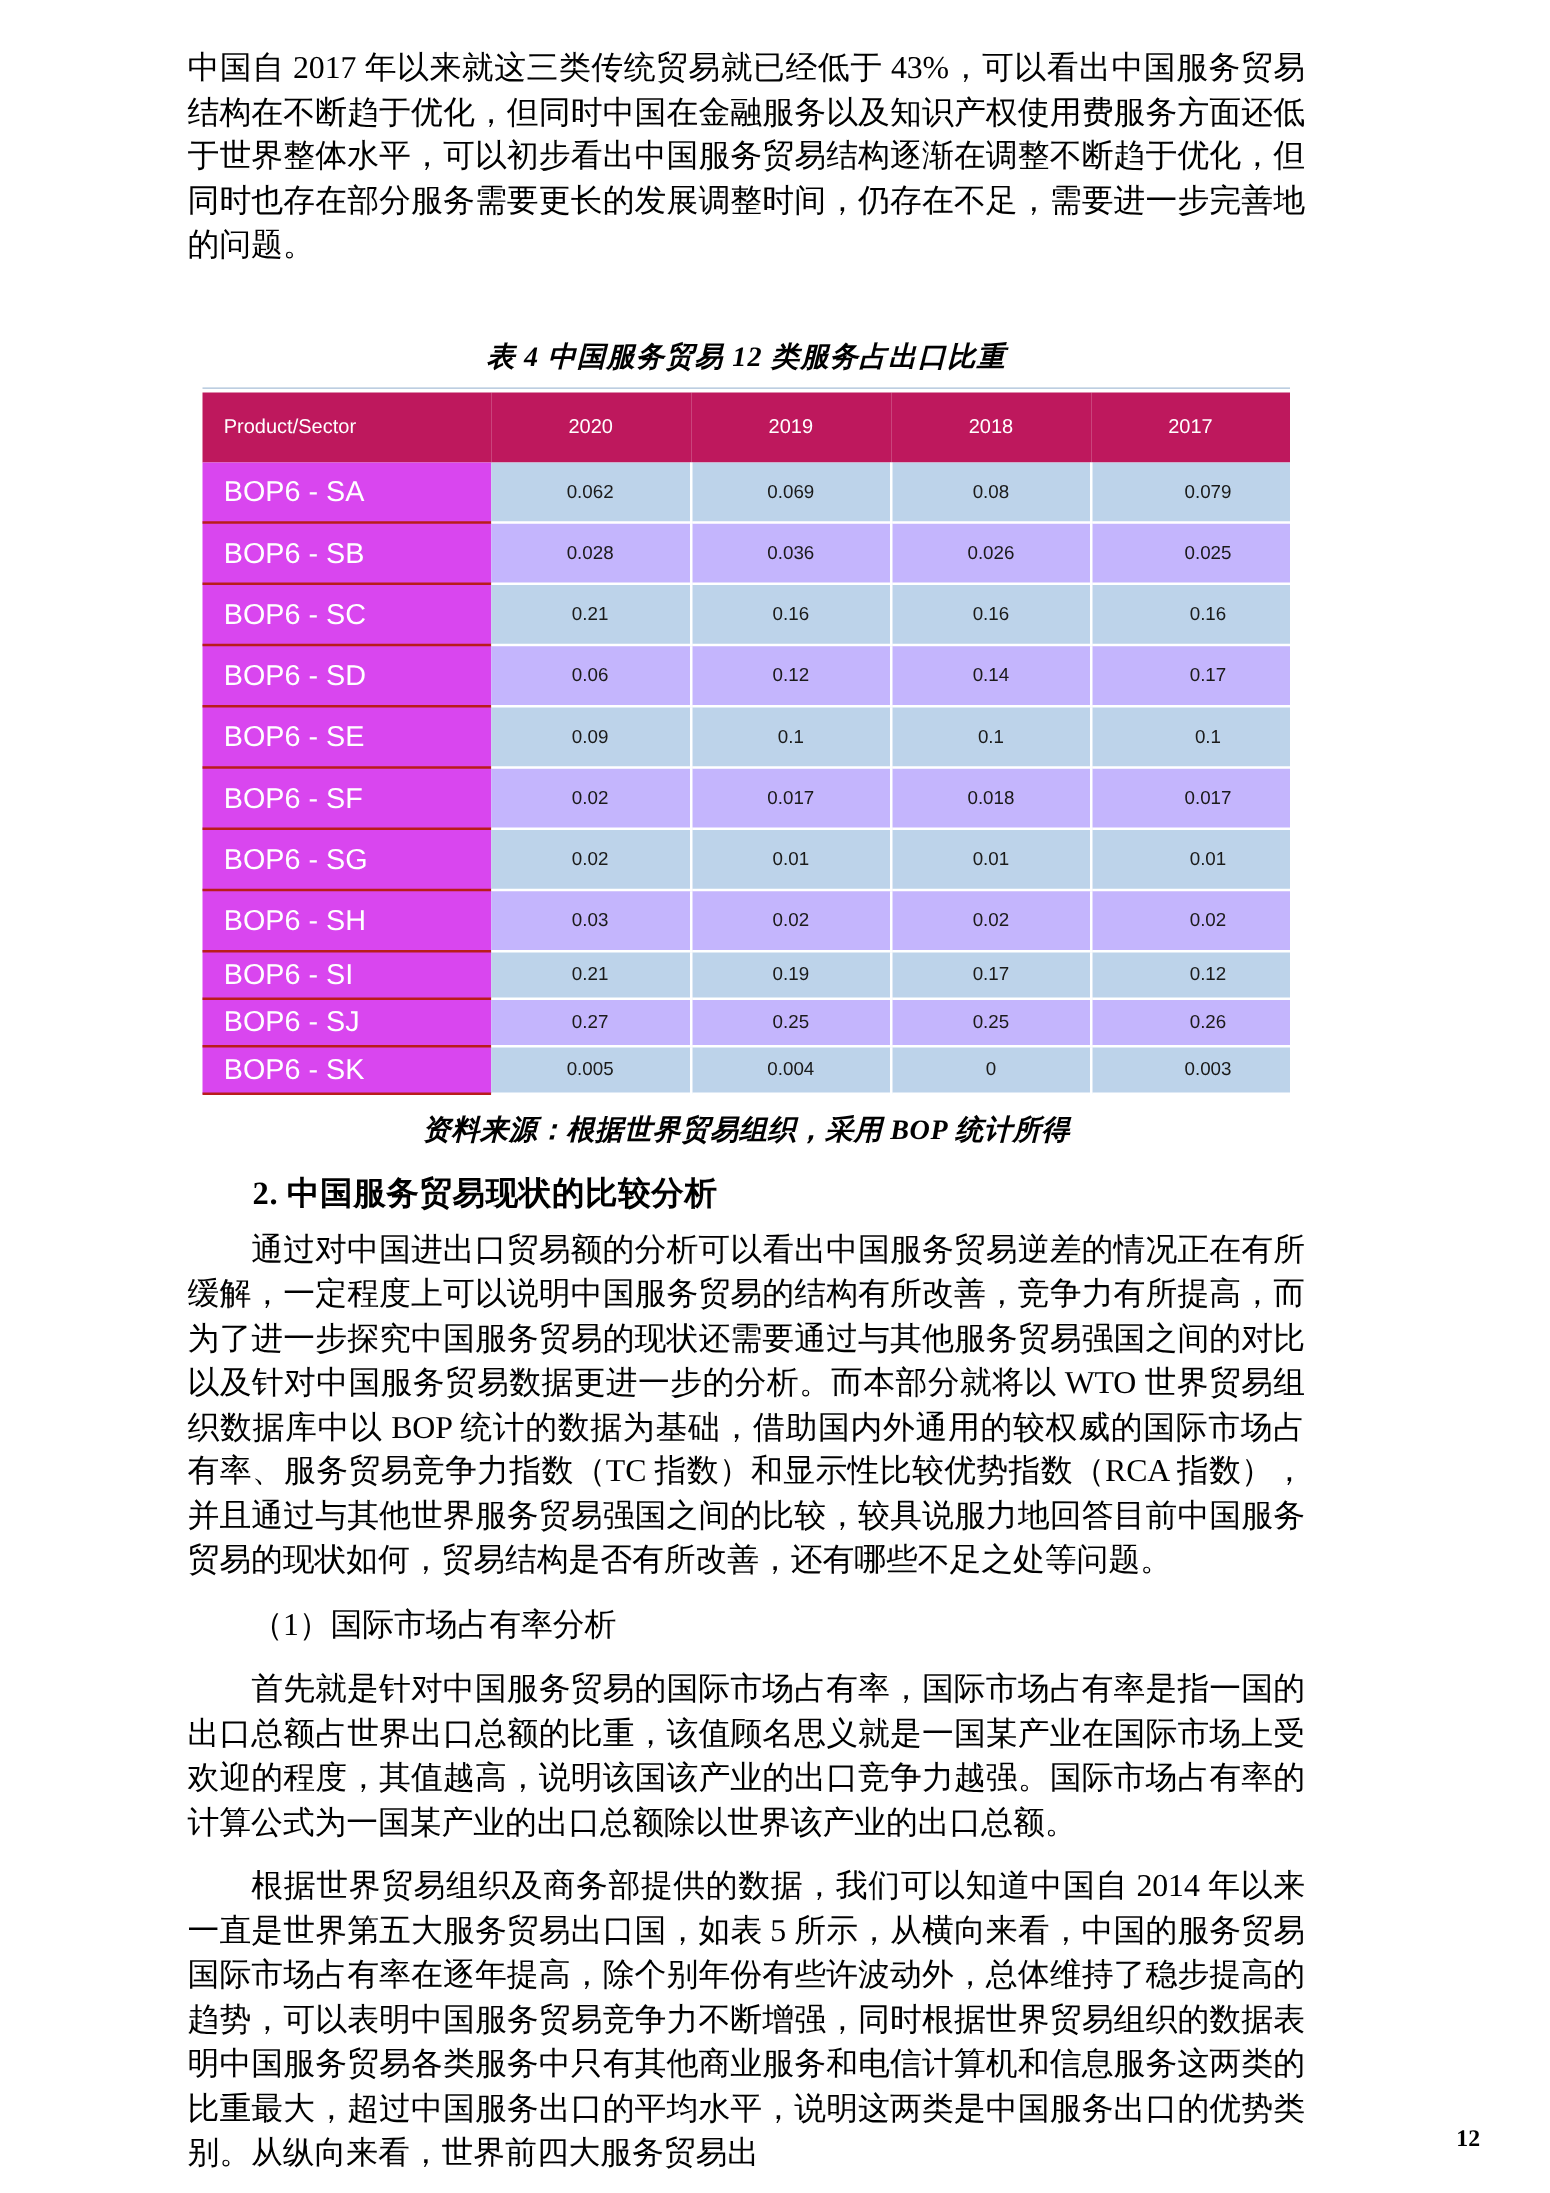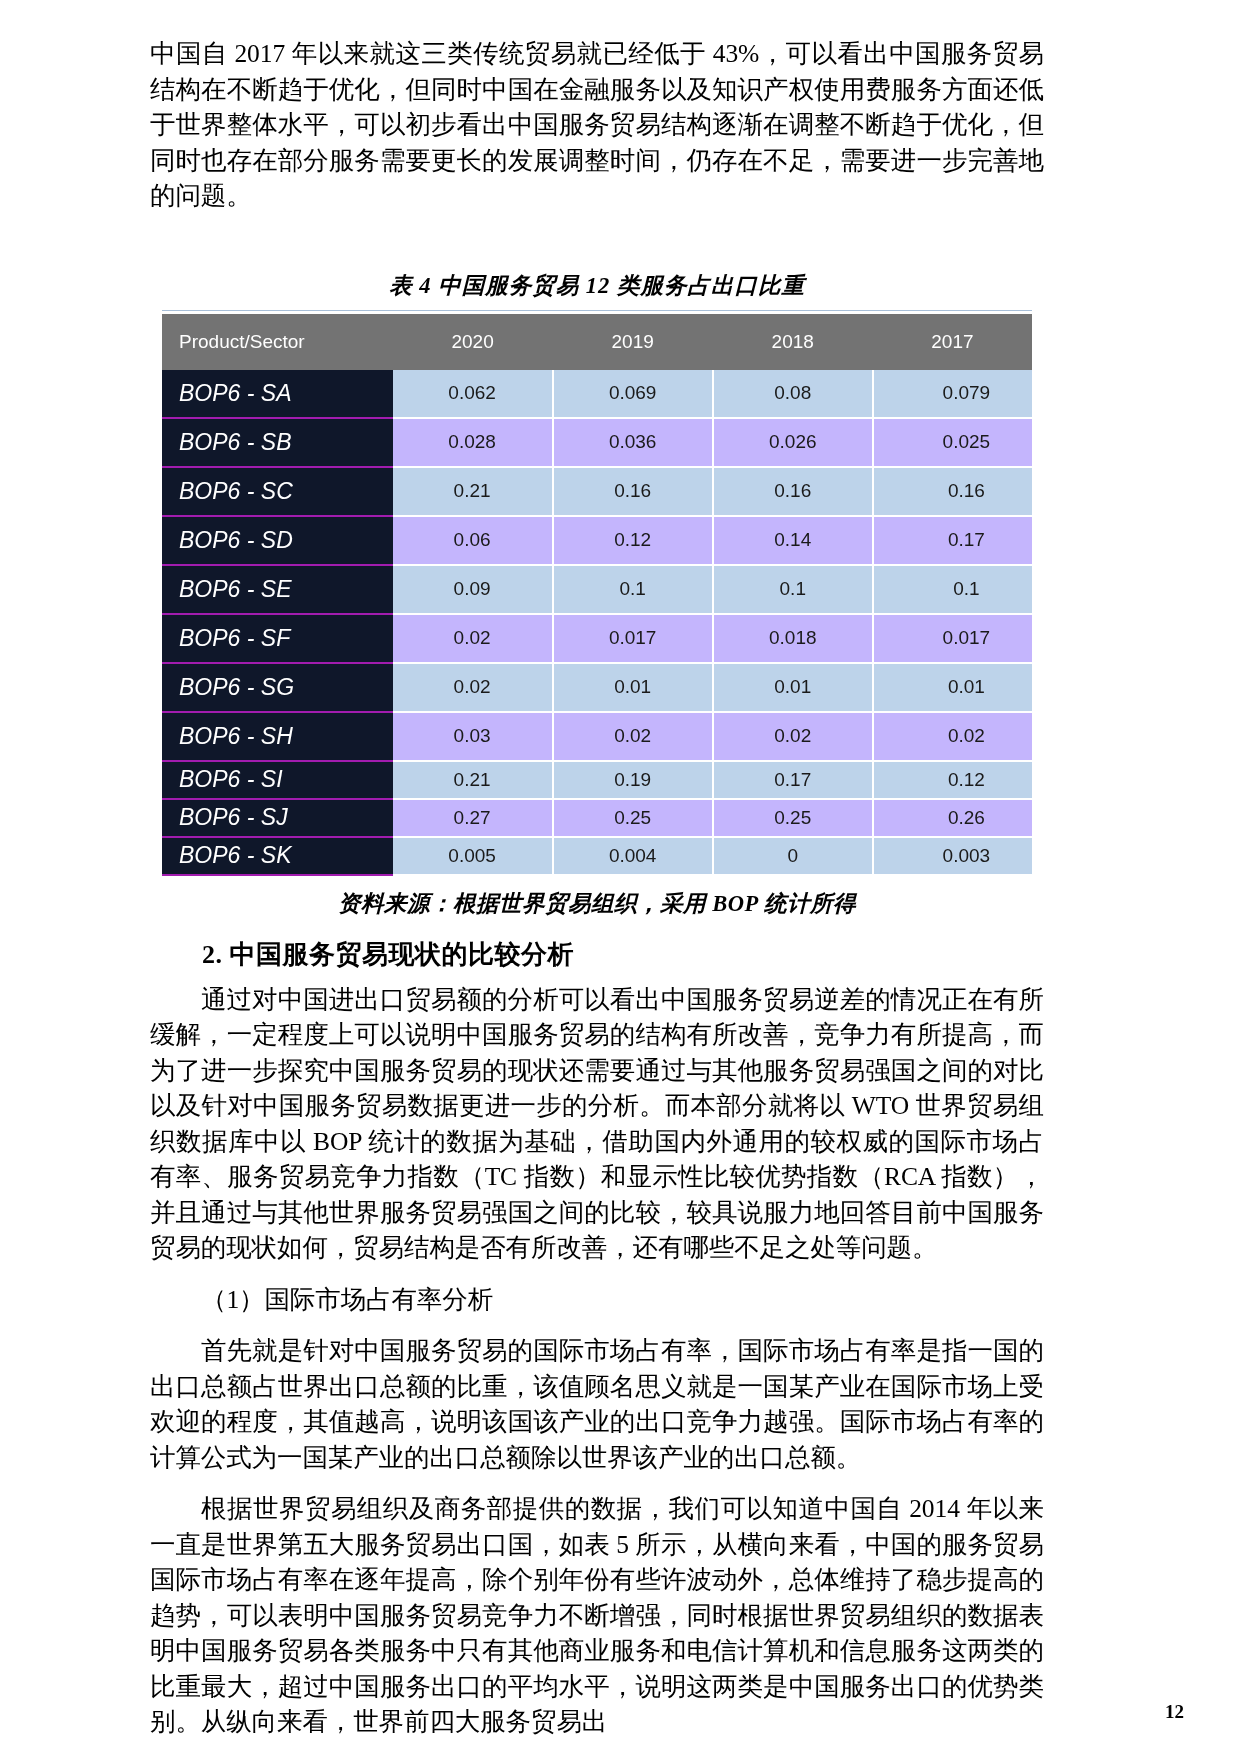--- a/index.html
+++ b/index.html
@@ -50,52 +50,51 @@
     letter-spacing: 1px;
     margin-bottom: 9px;
   }
   table.data-table {
     border-collapse: collapse;
     width: 100%;
     table-layout: fixed;
     font-family: "Liberation Sans", "DejaVu Sans", sans-serif;
   }
   table.data-table thead th {
-    background: #737373;
+    background: #be185d;
     color: #ffffff;
-    font-size: 19px;
+    font-size: 16px;
     font-weight: normal;
     height: 56px;
     vertical-align: middle;
     padding: 0;
     border: none;
   }
   table.data-table thead th.th-label {
     text-align: left;
     padding-left: 17px;
   }
   table.data-table thead th.th-year {
     text-align: center;
   }
   table.data-table td {
-    font-size: 19px;
+    font-size: 15px;
     padding: 0;
     border: none;
     vertical-align: middle;
     text-align: center;
     color: #1a1a1a;
   }
   table.data-table td.cell-label {
-    background: #0f172a;
+    background: #d946ef;
     color: #ffffff;
     text-align: left;
     padding-left: 17px;
-    border-bottom: 2px solid #a21caf;
+    border-bottom: 2px solid #b91c1c;
     font-size: 23px;
-    font-style: italic;
   }
   table.data-table tr.row-tall td { height: 47px; }
   table.data-table tr.row-short td { height: 36px; }
   table.data-table tr.shade-a td.cell-val { background: #bdd3ea; }
   table.data-table tr.shade-b td.cell-val { background: #c4b5fd; }
   table.data-table td.cell-val {
     border-right: 2px solid #ffffff;
     border-bottom: 2px solid #ffffff;
   }
   table.data-table td.cell-val:last-child { border-right: none; padding-left: 27px; }

